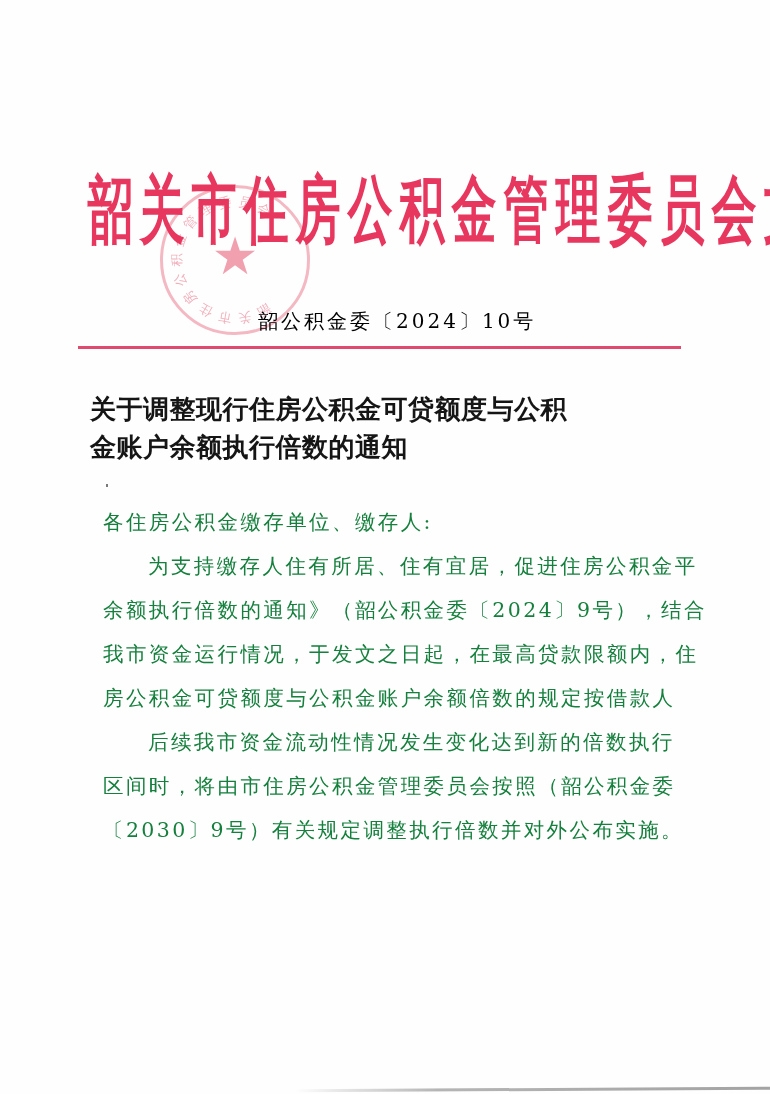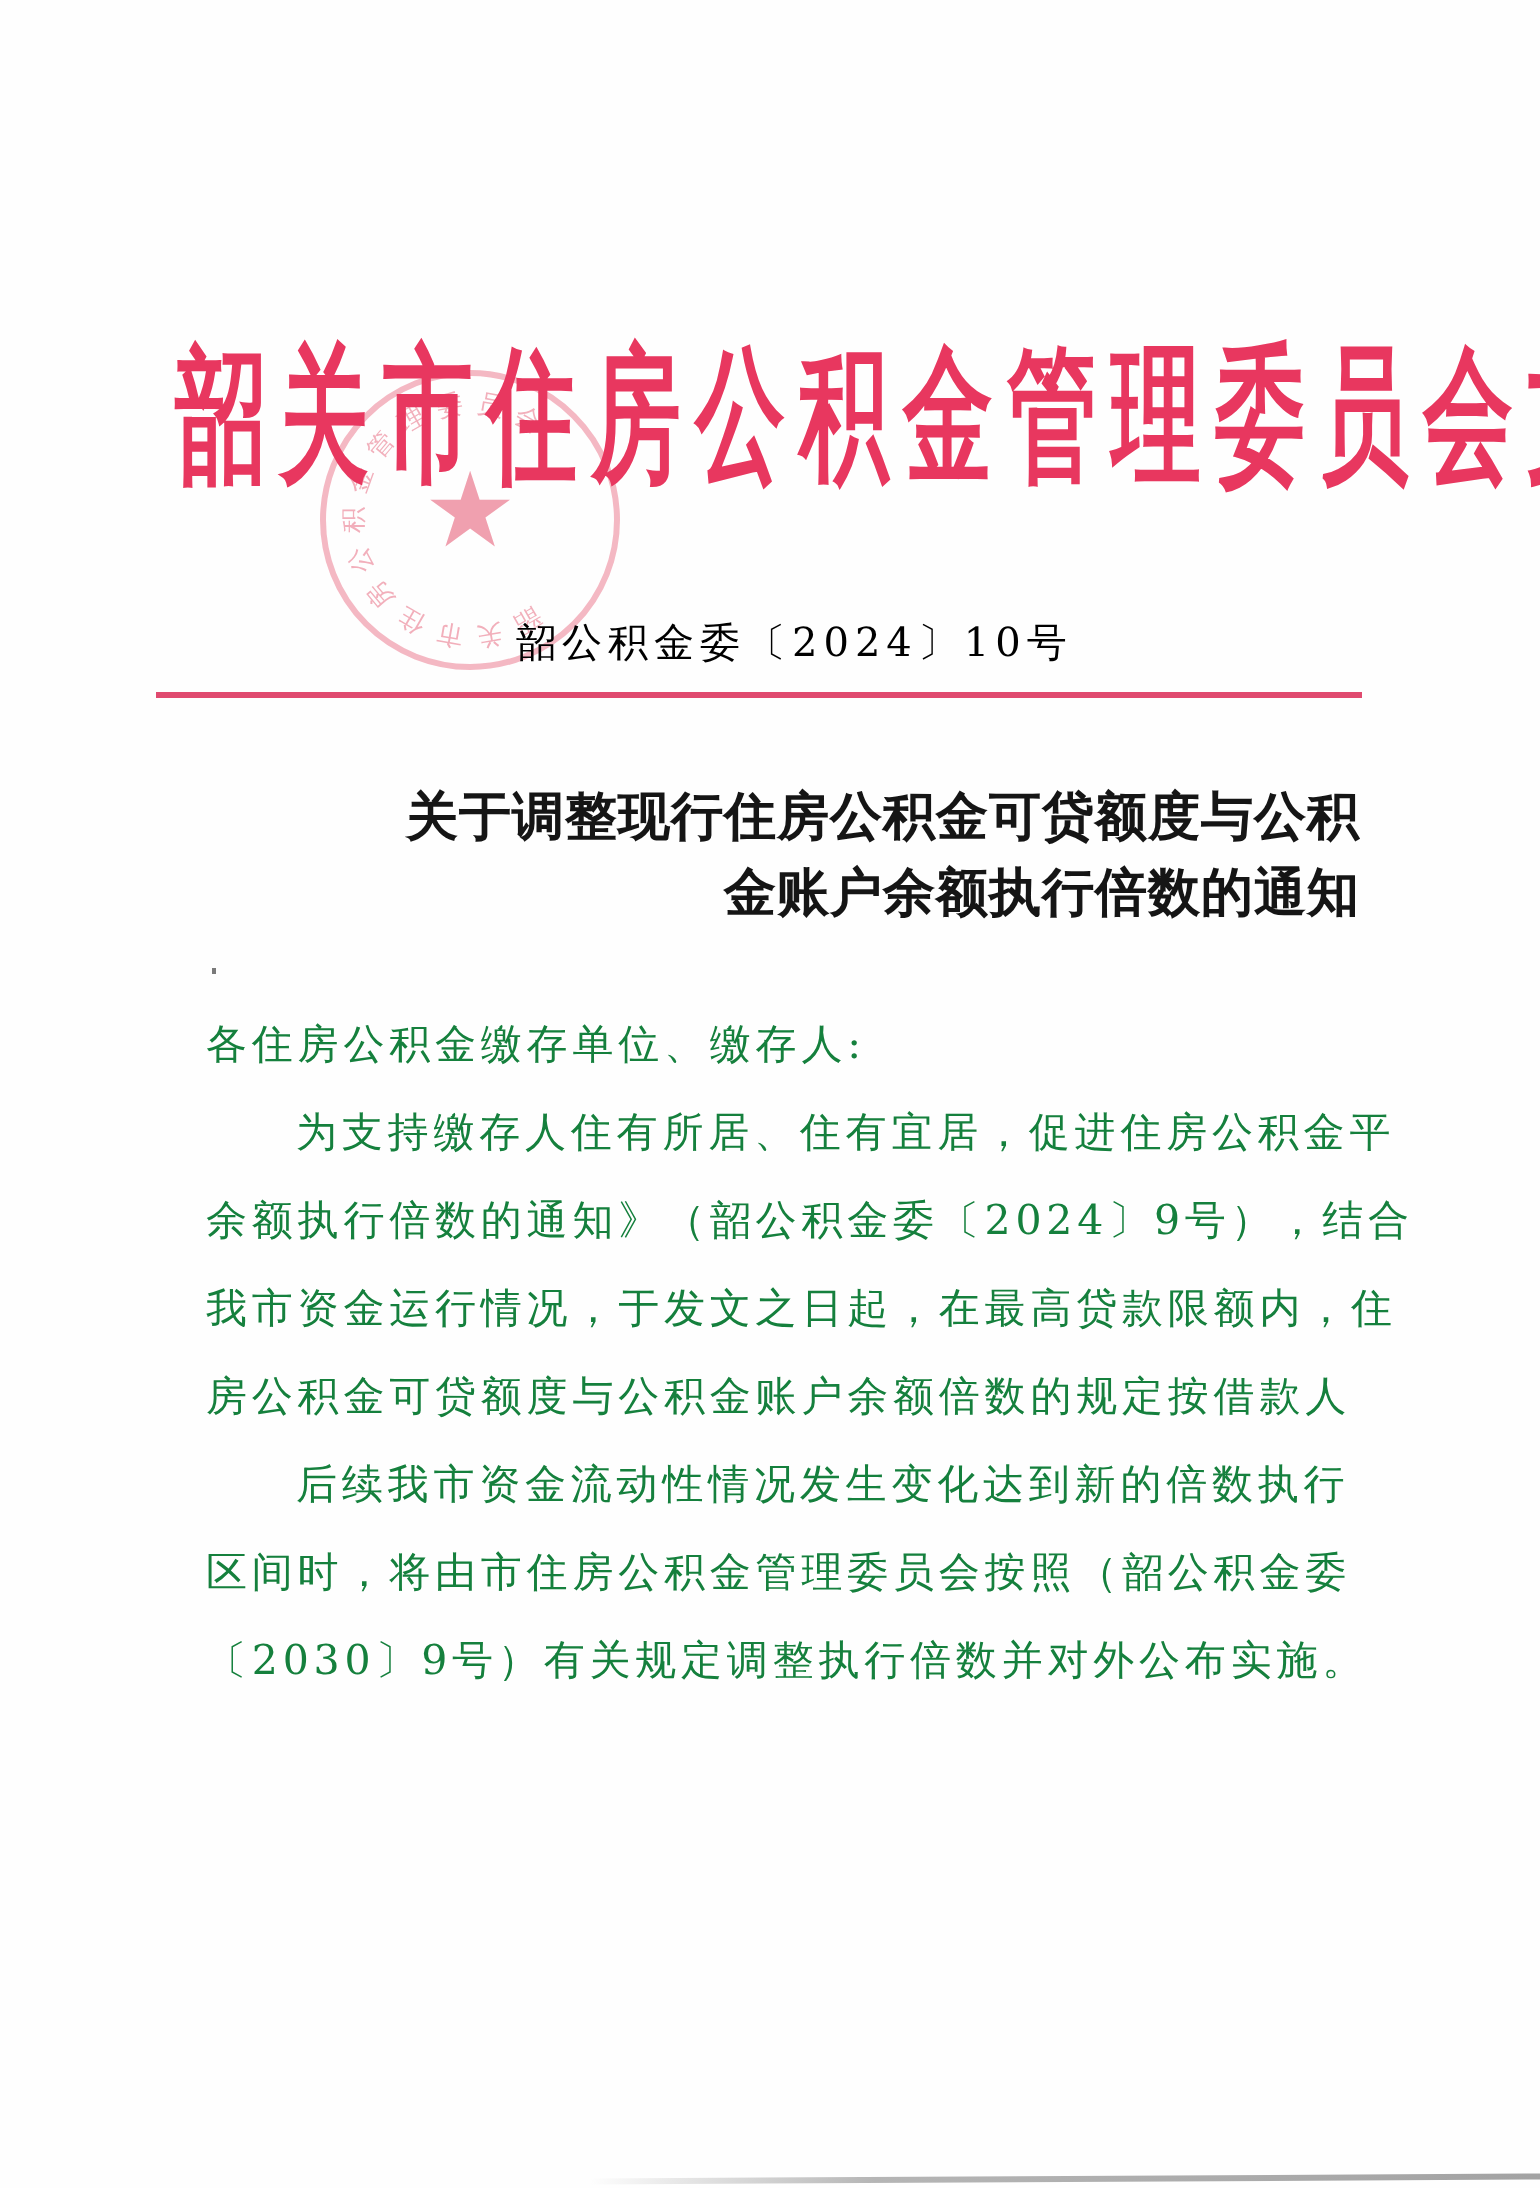--- a/index.html
+++ b/index.html
@@ -93,21 +93,21 @@
     top: 346px;
     width: 603px;
     height: 3px;
     background: #e04a6f;
   }
   .notice-title {
     position: absolute;
     left: 90px;
     top: 390px;
     width: 590px;
-    text-align: right;
+    text-align: left;
     font-family: "DejaVu Serif", "Liberation Serif", serif;
     font-weight: bold;
     font-size: 26px;
     line-height: 38px;
     color: #151515;
     letter-spacing: 0.5px;
   }
   .notice-title .t-line { display: block; white-space: nowrap; }
   .scan-speck {
     position: absolute;

